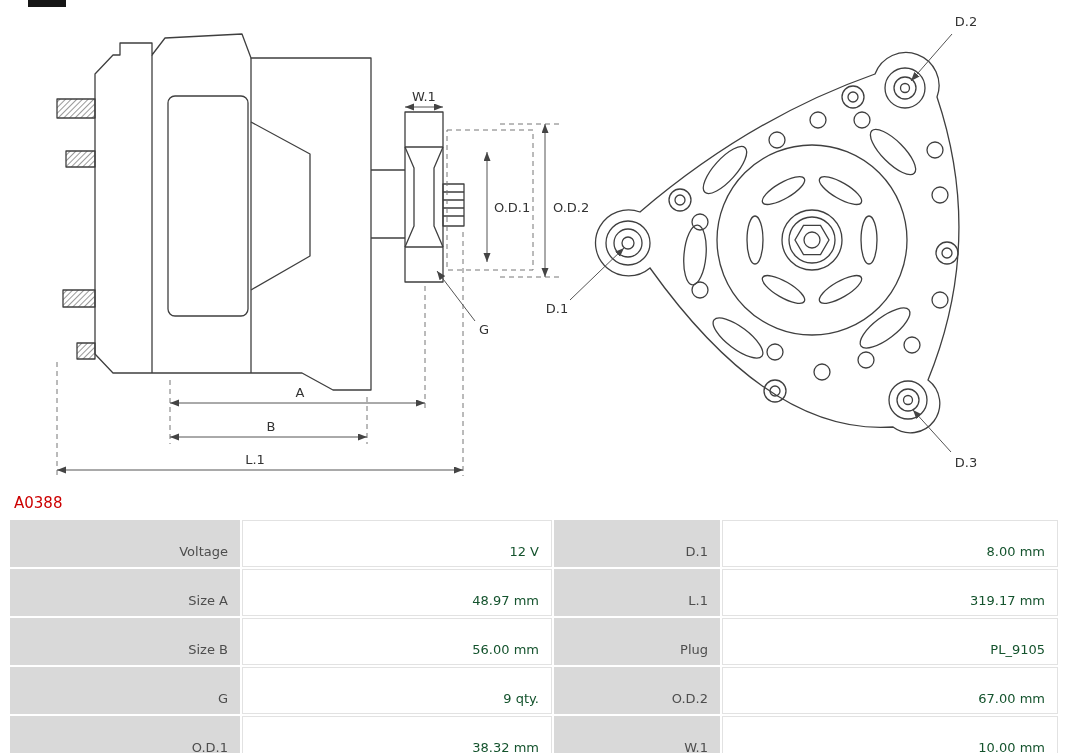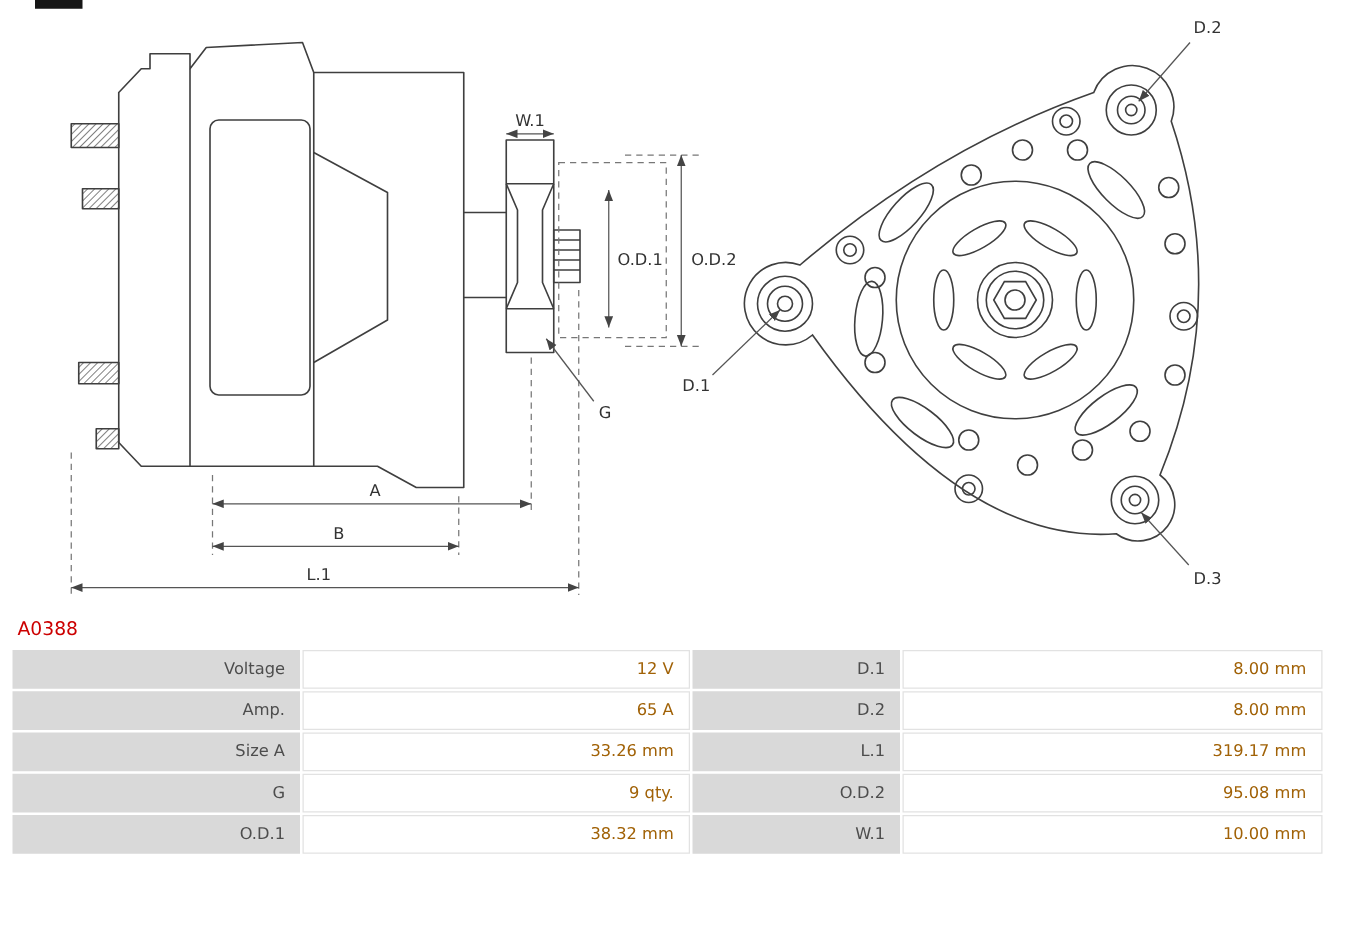--- a/index.html
+++ b/index.html
@@ -10,23 +10,23 @@
   .logo-fragment{position:absolute;left:28px;top:0;width:38px;height:7px;background:#161616;}
   svg.drawing{display:block;}
   svg text{font-family:"DejaVu Sans","Liberation Sans",sans-serif;font-size:13px;fill:#333;stroke:none;}
   .dash{stroke:#777;stroke-width:1;stroke-dasharray:5 4;fill:none;}
   .dim{stroke:#555;stroke-width:1;fill:none;}
   .part-number{color:#cc0000;font-size:15px;font-weight:400;margin:2px 0 6px 14px;}
   table.specs{
     margin-left:8px;width:1052px;table-layout:fixed;
     border-collapse:separate;border-spacing:2px;font-size:13px;
   }
-  table.specs td{height:29px;padding:0 12px 0 0;text-align:right;vertical-align:middle;white-space:nowrap;overflow:hidden;}
+  table.specs td{height:29px;padding:16px 12px 0 0;text-align:right;vertical-align:middle;white-space:nowrap;overflow:hidden;}
   td.lbl{background:#d9d9d9;color:#4d4d4d;}
-  td.val{background:#fff;border:1px solid #e2e2e2;color:#a16207;}
+  td.val{background:#fff;border:1px solid #e2e2e2;color:#14532d;}
 </style>
 </head>
 <body>
 
 <div class="logo-fragment"></div>
 
 <svg class="drawing" width="1080" height="492" viewBox="0 0 1080 492">
   <defs>
     <pattern id="hatch" width="4" height="4" patternUnits="userSpaceOnUse" patternTransform="rotate(45)">
       <line x1="0" y1="0" x2="0" y2="4" stroke="#555" stroke-width="1.2"></line>
@@ -187,36 +187,36 @@
       <col>
     </colgroup>
   <tbody>
     <tr>
       <td class="lbl">Voltage</td>
       <td class="val">12 V</td>
       <td class="lbl">D.1</td>
       <td class="val">8.00 mm</td>
     </tr>
     <tr>
-      <td class="lbl">Amp.</td>
-      <td class="val">65 A</td>
-      <td class="lbl">D.2</td>
-      <td class="val">8.00 mm</td>
-    </tr>
-    <tr>
       <td class="lbl">Size A</td>
-      <td class="val">33.26 mm</td>
+      <td class="val">48.97 mm</td>
       <td class="lbl">L.1</td>
       <td class="val">319.17 mm</td>
+    </tr>
+    <tr>
+      <td class="lbl">Size B</td>
+      <td class="val">56.00 mm</td>
+      <td class="lbl">Plug</td>
+      <td class="val">PL_9105</td>
     </tr>
     <tr>
       <td class="lbl">G</td>
       <td class="val">9 qty.</td>
       <td class="lbl">O.D.2</td>
-      <td class="val">95.08 mm</td>
+      <td class="val">67.00 mm</td>
     </tr>
     <tr>
       <td class="lbl">O.D.1</td>
       <td class="val">38.32 mm</td>
       <td class="lbl">W.1</td>
       <td class="val">10.00 mm</td>
     </tr>
   </tbody>
 </table>
 

